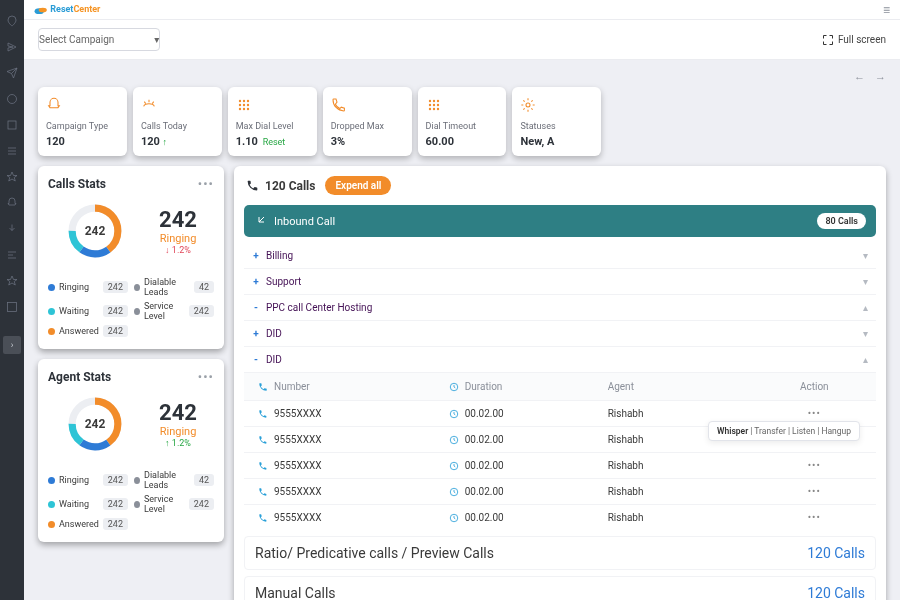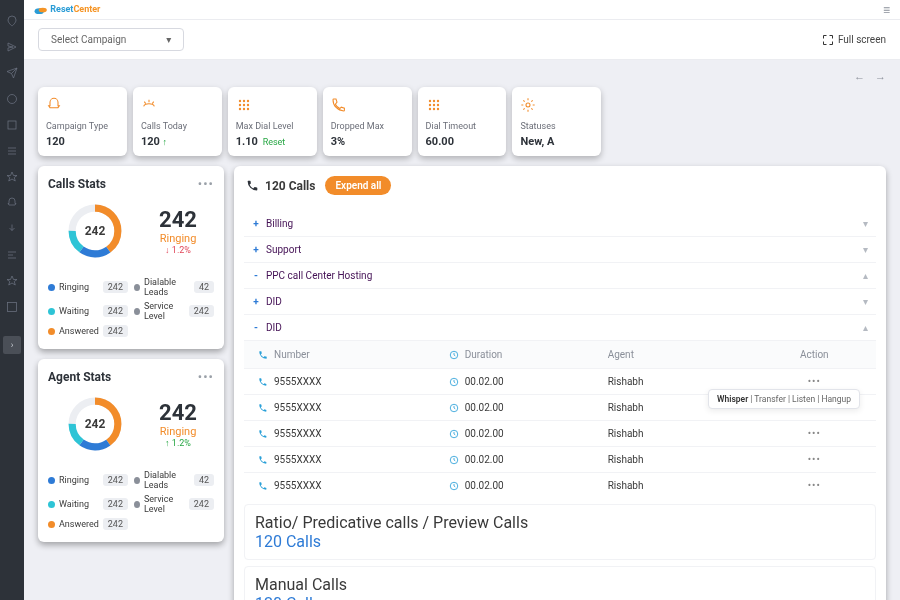--- a/index.html
+++ b/index.html
@@ -7,21 +7,21 @@
 .sidebar { width: 24px; background: #2d3239; display: flex; flex-direction: column; align-items: center; padding-top: 14px; gap: 12px; }
 .sidebar-item { width: 14px; height: 14px; display: flex; align-items: center; justify-content: center; color: #6b7280; cursor: pointer; }
 .sidebar-item svg { width: 12px; height: 12px; stroke: #6b7280; fill: none; stroke-width: 1.5; }
 .sidebar-expand { margin-top: 10px; width: 18px; height: 18px; background: #4a4f57; color: #cbd0d6; display: flex; align-items: center; justify-content: center; border-radius: 2px; font-size: 9px; cursor: pointer; }
 .main { flex: 1; display: flex; flex-direction: column; overflow: hidden; }
 .topbar { background: #fff; height: 20px; display: flex; align-items: center; padding: 0 10px; justify-content: space-between; border-bottom: 1px solid #ebecf0; }
 .logo { font-size: 9px; font-weight: 700; }
 .logo .call { color: #2a9cd6; } .logo .center { color: #f59425; }
 .hamburger { color: #8a8f99; font-size: 12px; cursor: pointer; }
 .subbar { background: #fff; height: 40px; display: flex; align-items: center; padding: 0 14px; justify-content: space-between; border-bottom: 1px solid #ebecf0; }
-.campaign-select { border: 1px solid #d7d9e0; border-radius: 4px; padding: 5px 12px; font-size: 10px; color: #666; display: flex; align-items: center; gap: 40px; cursor: pointer; }
+.campaign-select { border: 1px solid #d7d9e0; border-radius: 4px; padding: 5px 0; font-size: 10px; color: #666; display: flex; align-items: center; gap: 40px; cursor: pointer; }
 .fullscreen { font-size: 10px; color: #444; display: flex; align-items: center; gap: 4px; cursor: pointer; }
 .content { flex: 1; overflow: auto; padding: 10px 14px 14px; }
 .arrows-row { display: flex; justify-content: flex-end; gap: 10px; margin-bottom: 4px; color: #8a8f99; font-size: 11px; }
 .arrows-row span { cursor: pointer; }
 .metrics-row { display: grid; grid-template-columns: repeat(9, 1fr); gap: 6px; margin-bottom: 10px; }
 .metric-card { background: #fff; border-radius: 6px; padding: 10px 8px 8px; box-shadow: 0 3px 6px rgba(0,0,0,.25); }
 .metric-icon { color: #f28c2a; margin-bottom: 8px; height: 16px; }
 .metric-icon svg { width: 16px; height: 16px; stroke: #f28c2a; fill: none; stroke-width: 1.6; }
 .metric-label { font-size: 9px; color: #6b6e78; margin-bottom: 4px; }
 .metric-value { font-size: 11px; font-weight: 700; color: #2d3239; }
@@ -63,21 +63,21 @@
 .acc-row .chev { color: #b5bac2; font-size: 10px; }
 .table { margin: 0 10px; font-size: 10px; }
 .thead { display: grid; grid-template-columns: 1.2fr 1fr 1fr .6fr; padding: 8px 14px; color: #8a8f99; background:#fafbfc; }
 .trow { display: grid; grid-template-columns: 1.2fr 1fr 1fr .6fr; padding: 7px 14px; border-top: 1px solid #f1f2f5; align-items: center; position: relative; }
 .cell-num, .cell-dur { display: flex; align-items: center; gap: 6px; }
 .cell-num svg { width: 10px; height: 10px; fill: #2aa0d8; }
 .cell-dur svg { width: 10px; height: 10px; stroke: #2aa0d8; fill: none; stroke-width: 2; }
 .action-dots { color: #888; cursor: pointer; letter-spacing: 1px; text-align: center; }
 .tooltip { position: absolute; right: 16px; top: -6px; background: #fff; border: 1px solid #e2e4ea; border-radius: 4px; padding: 4px 8px; font-size: 8.5px; color: #666; box-shadow: 0 2px 6px rgba(0,0,0,.08); white-space: nowrap; }
 .tooltip b { color: #333; font-weight: 600; }
-.sum-row { margin: 6px 10px 0; padding: 8px 10px; font-size: 16px; display: flex; justify-content: space-between; border: 1px solid #f1f2f5; border-radius: 4px; flex-direction: column; }
+.sum-row { margin: 6px 10px 0; padding: 8px 10px; font-size: 14px; display: flex; justify-content: space-between; border: 1px solid #f1f2f5; border-radius: 4px; }
 .sum-row:last-of-type { margin-bottom: 12px; }
 .sum-row .count { color: #2e7bd6; cursor: pointer; }
 </style>
 </head>
 <body>
 
 <div class="sidebar">
   <div class="sidebar-item">
       <svg viewBox="0 0 24 24">
         <path d="M12 22s8-6 8-12a8 8 0 10-16 0c0 6 8 12 8 12z"></path>
@@ -362,20 +362,29 @@
           <div class="calls-header">
             <div class="title">
               <svg viewBox="0 0 24 24">
                   <path d="M6.6 10.8a15 15 0 006.6 6.6l2.2-2.2a1 1 0 011-.25 11 11 0 003.5.56 1 1 0 011 1V20a1 1 0 01-1 1A17 17 0 013 4a1 1 0 011-1h3.5a1 1 0 011 1 11 11 0 00.56 3.5 1 1 0 01-.25 1z"></path>
                 </svg>
               <span>120 Calls</span>
             </div>
             <button class="expand-all-btn">Expend all</button>
           </div>
 
+          <div class="inbound-bar">
+            <div class="inbound-left">
+              <svg viewBox="0 0 24 24">
+                  <path d="M20 4L10 14M10 4v10h10"></path>
+                </svg>
+              <span>Inbound Call</span>
+            </div>
+            <span class="badge-pill">80 Calls</span>
+          </div>
 
           <div class="accordion" id="accordion">
               <div class="acc-row">
                 <div class="acc-left">
                   <span class="sign">+</span>
                   <span>Billing</span>
                 </div>
                 <span class="chev">▾</span>
               </div>
               <div class="acc-row">

